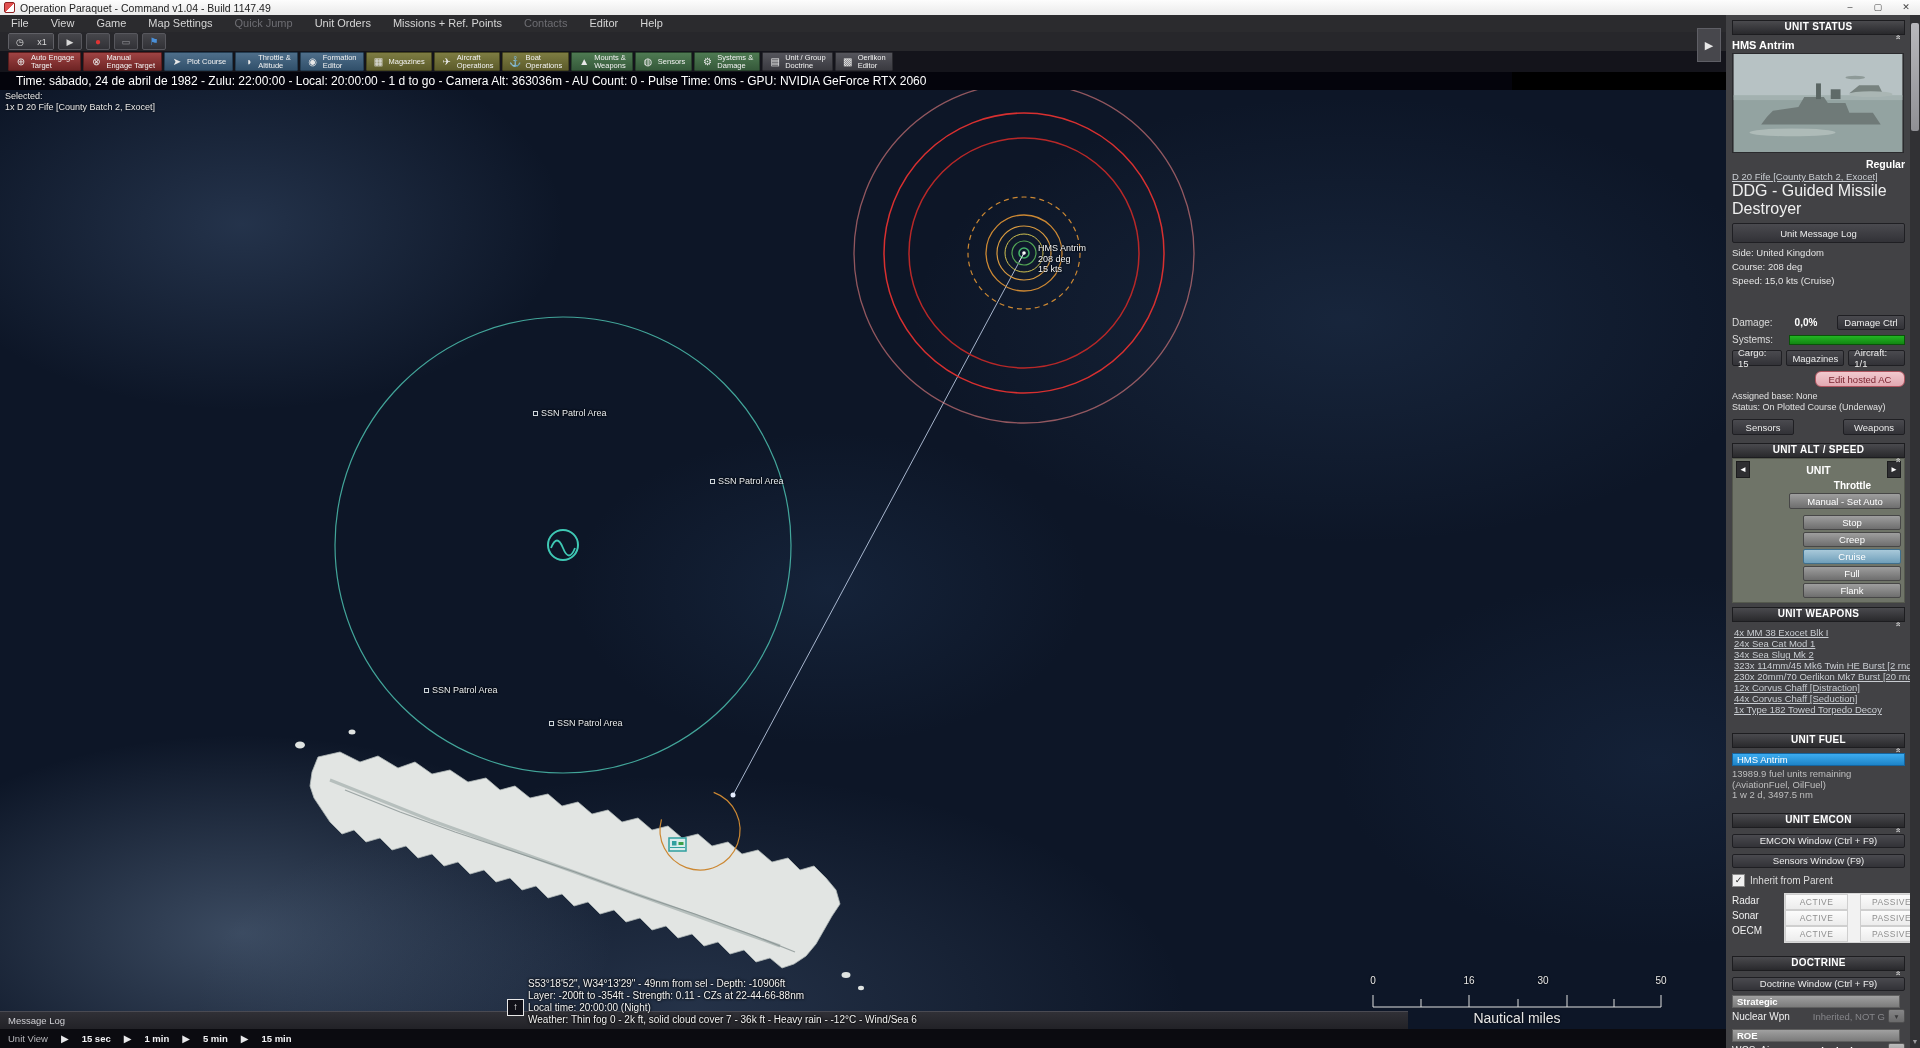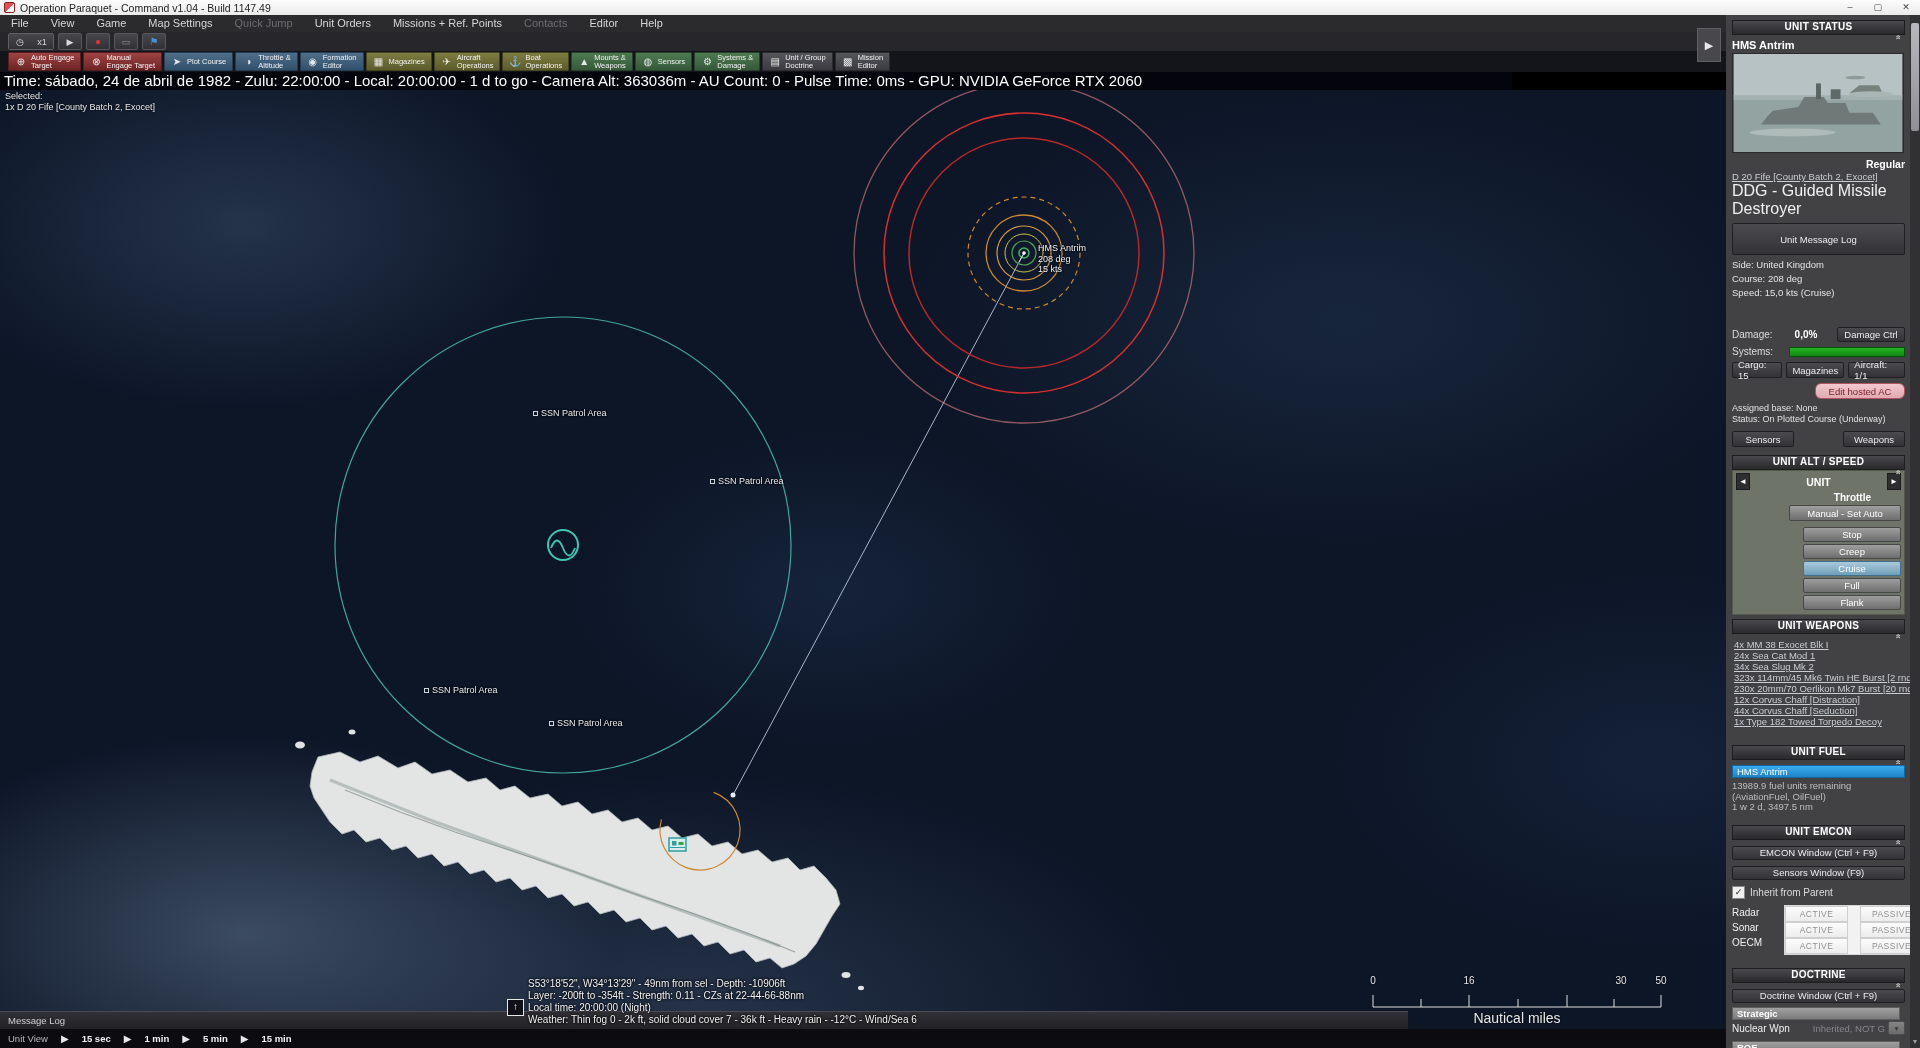--- a/index.html
+++ b/index.html
@@ -40,22 +40,22 @@
         box-sizing:border-box;}
   .rbtn .ric{font-size:10px;color:#e8e8e8;width:12px;text-align:center;}
   .rbtn .lbl{font-size:7.5px;line-height:8px;color:#f2f2f2;white-space:pre-line;}
   .rbtn.red{background:linear-gradient(#9e4343,#6e2424);border:1px solid #581d1d;}
   .rbtn.blue{background:linear-gradient(#4e6e8a,#31506b);border:1px solid #243d52;}
   .rbtn.olive{background:linear-gradient(#7d7c42,#5c5b2a);border:1px solid #45441f;}
   .rbtn.green{background:linear-gradient(#4e7a52,#35593a);border:1px solid #27422b;}
   .rbtn.gray{background:linear-gradient(#55555c,#3a3a40);border:1px solid #2a2a2f;}
 
   
-  #timebar{left:0;top:72px;width:1512px;height:18px;background:#04040c;color:#fff;font-size:15px;
-           line-height:18px;padding-left:4px;box-sizing:border-box;white-space:nowrap;}
+  #timebar{left:0;top:72px;width:1512px;height:18px;background:#04040c;color:#fff;font-size:12px;
+           line-height:18px;padding-left:16px;box-sizing:border-box;white-space:nowrap;}
 
   
   #map{left:0;top:90px;width:1726px;height:958px;overflow:hidden;background-color:#0d1627;
     background-image:
       radial-gradient(ellipse 520px 300px at 14% 14%, rgba(96,126,168,.28), transparent 62%),
       radial-gradient(ellipse 700px 360px at 78% 24%, rgba(60,92,134,.22), transparent 62%),
       radial-gradient(ellipse 430px 260px at 48% 52%, rgba(46,76,116,.24), transparent 60%),
       radial-gradient(ellipse 620px 330px at 14% 88%, rgba(148,176,208,.34), transparent 60%),
       radial-gradient(ellipse 800px 380px at 40% 96%, rgba(120,150,190,.22), transparent 62%),
       radial-gradient(ellipse 520px 300px at 96% 70%, rgba(40,66,104,.25), transparent 62%);}
@@ -99,21 +99,21 @@
   .dbtn{background:linear-gradient(#4a4a4f,#323237);border:1px solid #1f1f23;border-radius:2px;
         color:#ececec;font-size:9.5px;display:flex;align-items:center;justify-content:center;
         box-sizing:border-box;}
   .link{color:#c9cdd2;text-decoration:underline;}
   .row{display:flex;align-items:center;}
 
   #unit-photo{width:172px;height:100px;margin-top:2px;border:1px solid #2a2a2d;box-sizing:border-box;}
   #prof{font-weight:bold;color:#fff;text-align:right;font-size:10.5px;margin-top:3px;}
   #class-link{font-size:9.5px;margin-top:1px;}
   #unit-type{font-size:16px;color:#f0f0f0;}
-  #msglog-btn{width:100%;height:32px;margin-top:5px;}
+  #msglog-btn{width:100%;height:20px;margin-top:5px;}
   .inforow{margin-top:3px;font-size:9.5px;color:#e4e4e4;}
   #damage-row{margin-top:29px;}
   #damage-val{font-weight:bold;color:#fff;margin-left:22px;}
   #damage-ctrl{margin-left:auto;width:68px;height:15px;}
   #systems-row{margin-top:4px;}
   #systems-bar{margin-left:auto;width:114px;height:8px;background:linear-gradient(#23b523,#128712);
                border:1px solid #0a520a;}
   #cargo-row{margin-top:5px;gap:4px;}
   #cargo-row .dbtn{height:16px;padding:0 5px;}
   #edit-ac{margin-top:5px;margin-left:auto;width:88px;height:14px;background:linear-gradient(#f2c9ce,#e2a9b2);
@@ -268,21 +268,21 @@
     <span class="lbl">Systems &amp;
 Damage</span>
     </div>
   <div class="rbtn gray">
     <span class="ric">▤</span>
     <span class="lbl">Unit / Group
 Doctrine</span>
     </div>
   <div class="rbtn gray">
     <span class="ric">▩</span>
-    <span class="lbl">Mission
+    <span class="lbl">Oerlikon
 Editor</span>
     </div>
 </div>
 
 <div class="abs" id="timebar">Time: sábado, 24 de abril de 1982 - Zulu: 22:00:00 - Local: 20:00:00 - 1 d to go -  Camera Alt: 363036m  - AU Count: 0 - Pulse Time: 0ms - GPU: NVIDIA GeForce RTX 2060</div>
 
 <div class="abs" id="map">
   <svg width="1726" height="958" viewBox="0 0 1726 958">
 
     <g>
@@ -374,21 +374,21 @@
     </div>
 
   <div id="unit-label">
     <div>HMS Antrim</div>
     <div>208 deg</div>
     <div>15 kts</div>
   </div>
 
   <span class="scale-num" style="left:1373px;">0</span>
   <span class="scale-num" style="left:1469px;">16</span>
-  <span class="scale-num" style="left:1621px;">30</span>
+  <span class="scale-num" style="left:1543px;">30</span>
   <span class="scale-num" style="left:1661px;">50</span>
   <span id="scale-unit">Nautical miles</span>
 </div>
 
 <div class="abs" id="sel-block">
   <div>Selected:</div>
   <div>1x D 20 Fife [County Batch 2, Exocet]</div>
 </div>
 
 <div class="abs" id="map-status">

